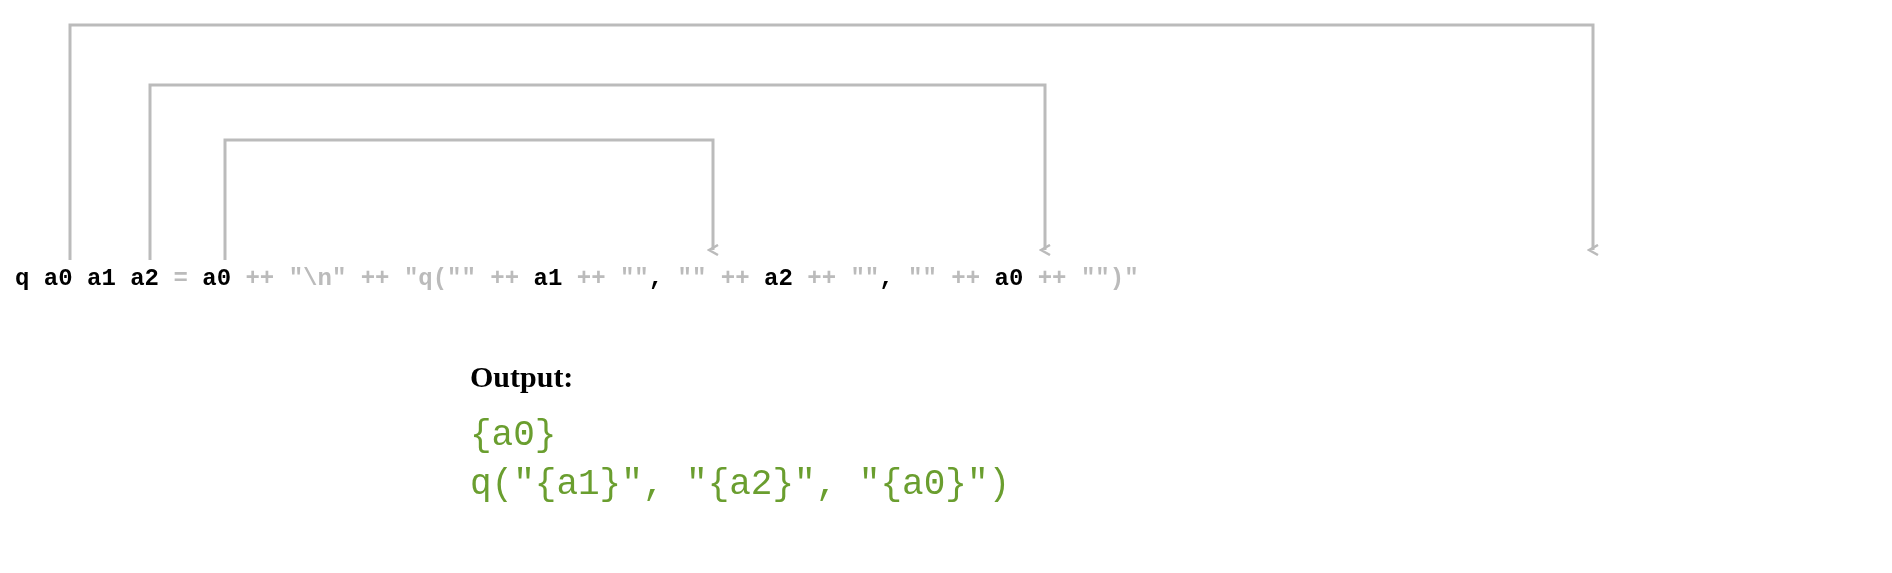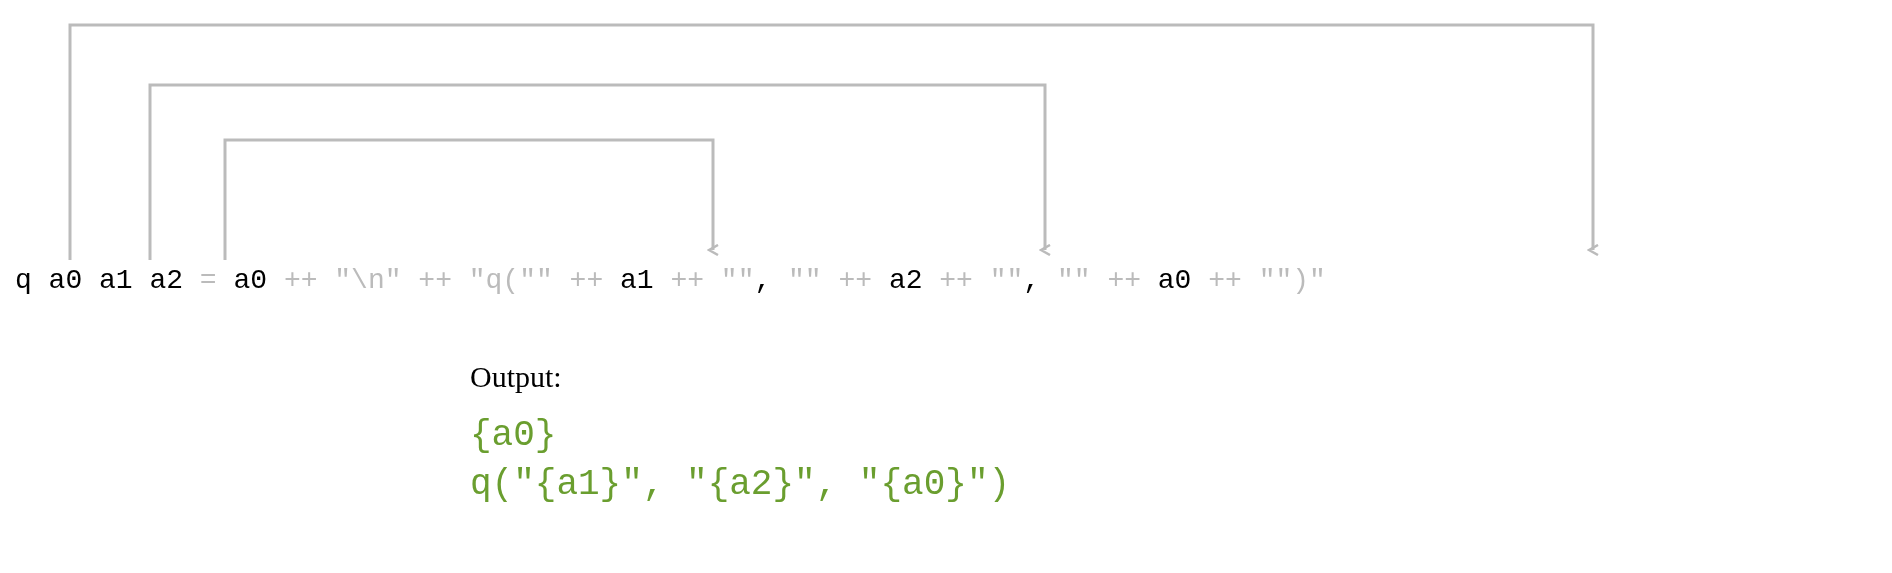--- a/index.html
+++ b/index.html
@@ -11,22 +11,23 @@
       font-family: 'Consolas', 'Monaco', 'Courier New', monospace;
       background: #ffffff;
       width: 1892px;
       height: 573px;
       position: relative;
     }
     .code-line {
       position: absolute;
       top: 265px;
       left: 15px;
-      font-size: 28px;
+      font-size: 24px;
       white-space: nowrap;
+      font-weight: bold;
     }
     .code-line span {
       display: inline;
     }
     .tok-plain {
       color: #000000;
     }
     .tok-op {
       color: #bbbbbb;
     }
@@ -36,20 +37,21 @@
     .output-section {
       position: absolute;
       top: 360px;
       left: 470px;
     }
     .output-label {
       font-family: 'Comic Sans MS', cursive;
       font-size: 30px;
       color: #000000;
       margin-bottom: 18px;
+      font-weight: bold;
     }
     .output-code {
       font-family: 'Consolas', 'Monaco', 'Courier New', monospace;
       font-size: 36px;
       color: #6a9e2f;
       line-height: 1.35;
       white-space: pre;
     }
     .arrows-svg {
       position: absolute;

